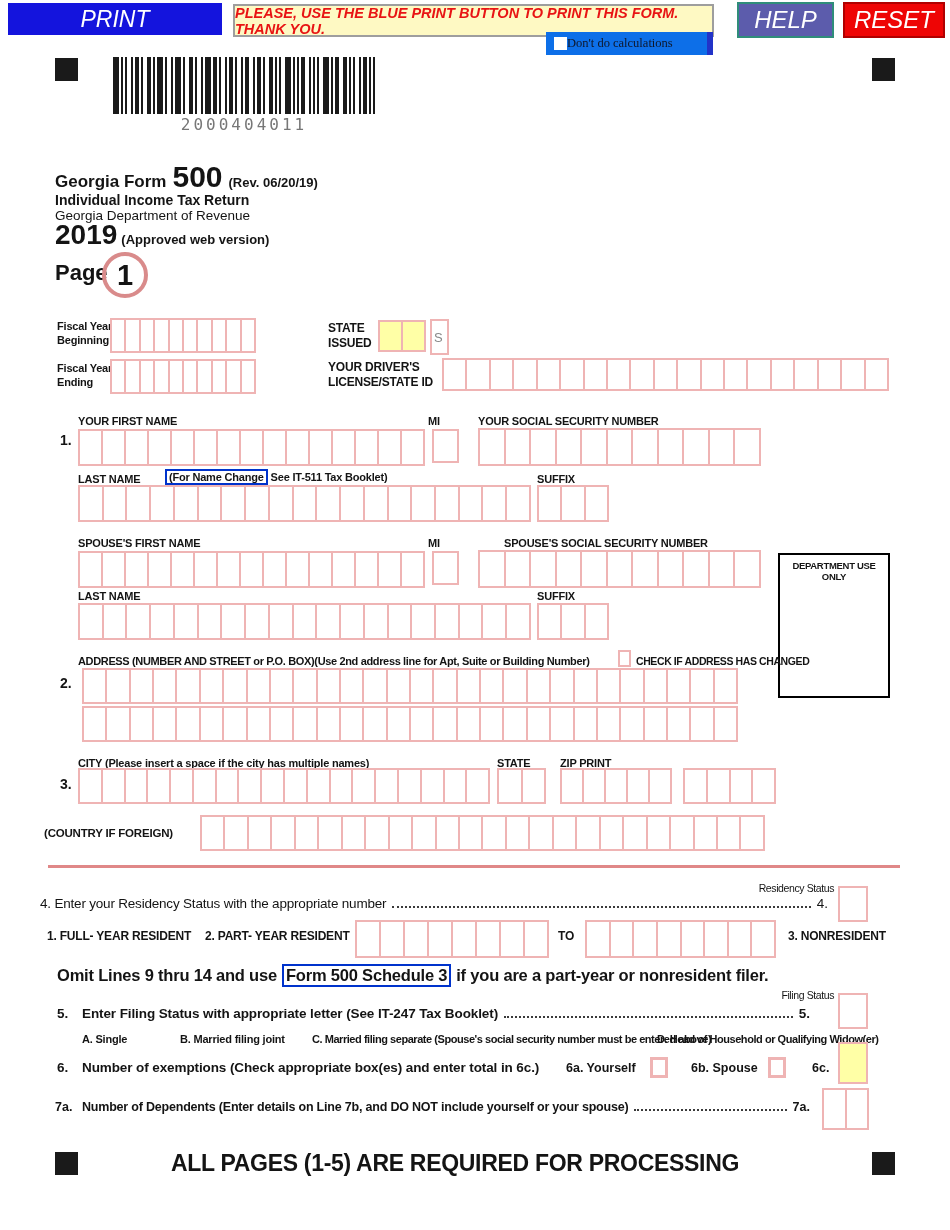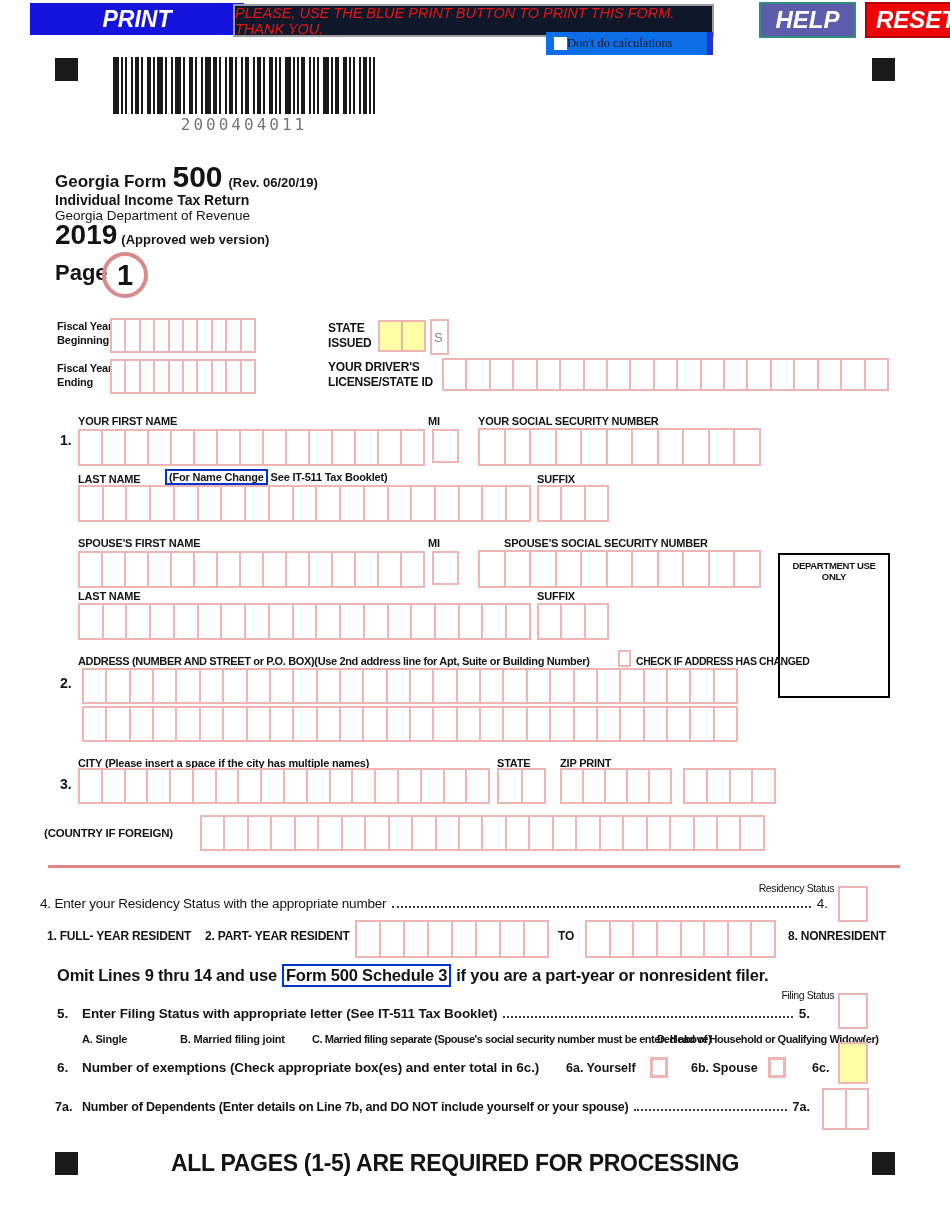--- a/index.html
+++ b/index.html
@@ -21,39 +21,39 @@
   .abs{position:absolute;}
   .lbl{position:absolute;font-weight:bold;font-size:11px;letter-spacing:-0.2px;white-space:nowrap;color:var(--ink);}
   .lbl2{line-height:1.25;}
   .boxrow{position:absolute;display:flex;border:2px solid var(--pink);background:#fff;box-sizing:border-box;}
   .boxrow .cell{flex:1 1 0;border-left:2px solid var(--pink);}
   .boxrow .cell:first-child{border-left:none;}
   .sbox{position:absolute;border:2px solid var(--pink);background:#fff;box-sizing:border-box;}
   .yellowfill{background:var(--yellow);}
   .yellowfill .cell{background:var(--yellow);}
   .btn{position:absolute;display:flex;align-items:center;justify-content:center;color:#fff;
-       font-weight:bold;font-style:italic;cursor:pointer;box-sizing:border-box;margin-left:22px;}
+       font-weight:normal;font-style:italic;cursor:pointer;box-sizing:border-box;}
   .leader{flex:1;border-bottom:2px dotted #3a3a3a;margin:0 6px 3px 6px;min-width:24px;}
   .flexline{position:absolute;display:flex;align-items:baseline;white-space:nowrap;}
   .blackSq{position:absolute;width:23px;height:23px;background:#1a1a1a;}
   .blueBox{border:2px solid var(--bluelink);padding:0 2px;}
   .pinkcheck{position:absolute;border:2px solid var(--pink);background:#fff;box-sizing:border-box;}
   .circled{position:absolute;width:46px;height:46px;border:4px solid #d98b8b;border-radius:50%;
            display:flex;align-items:center;justify-content:center;box-sizing:border-box;}
   #barcode span{display:inline-block;height:100%;background:#1a1a1a;}
 </style>
 </head>
 <body>
 
 <div id="page">
 
   <div class="btn" style="left:8px;top:3px;width:214px;height:32px;background:var(--printblue);font-size:23px;">PRINT</div>
 
-  <div class="abs" style="left:233px;top:4px;width:477px;height:29px;border:2px solid #9e9e9e;background:#0f172a;
-       display:flex;align-items:center;justify-content:center;font-size:14.5px;font-weight:normal;font-style:italic;color:var(--noticered);">PLEASE, USE THE BLUE PRINT BUTTON TO PRINT THIS FORM. THANK YOU.</div>
+  <div class="abs" style="left:233px;top:4px;width:477px;height:29px;border:2px solid #9e9e9e;background:#fef9c3;
+       display:flex;align-items:center;justify-content:center;font-size:14.5px;font-weight:bold;font-style:italic;color:var(--noticered);">PLEASE, USE THE BLUE PRINT BUTTON TO PRINT THIS FORM. THANK YOU.</div>
 
   <div class="btn" style="left:737px;top:2px;width:97px;height:36px;background:var(--helpbg);border:2px solid var(--helpborder);font-size:24px;">HELP</div>
 
   <div class="btn" style="left:843px;top:2px;width:102px;height:36px;background:var(--resetred);border:2px solid #b00000;font-size:24px;">RESET</div>
 
   <div class="abs" style="left:546px;top:32px;width:167px;height:23px;background:var(--calcblue);border-right:6px solid #2233c8;
        display:flex;align-items:center;box-sizing:border-box;">
     <span class="abs" style="position:static;display:inline-block;width:13px;height:13px;background:#fff;margin-left:8px;"></span>
     <span style="color:#0f172a;font-size:12.5px;font-family:'Liberation Serif',serif;">Don't do calculations</span>
   </div>
@@ -456,34 +456,34 @@
   <div class="boxrow" style="left:585px;top:920px;width:191px;height:38px;">
       <span class="cell"></span>
       <span class="cell"></span>
       <span class="cell"></span>
       <span class="cell"></span>
       <span class="cell"></span>
       <span class="cell"></span>
       <span class="cell"></span>
       <span class="cell"></span>
     </div>
-  <div class="lbl" style="left:788px;top:929px;font-size:12px;">8. NONRESIDENT</div>
+  <div class="lbl" style="left:788px;top:929px;font-size:12px;">3. NONRESIDENT</div>
 
   <div class="flexline" style="left:57px;top:964px;align-items:center;">
     <span style="font-size:16.5px;font-weight:bold;letter-spacing:-0.2px;">Omit Lines 9 thru 14 and use</span>
     <span class="blueBox" style="font-size:16.5px;font-weight:bold;margin:0 5px;letter-spacing:-0.2px;">Form 500 Schedule 3</span>
     <span style="font-size:16.5px;font-weight:bold;letter-spacing:-0.2px;">if you are a part-year or nonresident filer.</span>
   </div>
 
   <div class="abs" style="left:770px;top:989px;width:64px;text-align:right;font-size:10.5px;letter-spacing:-0.4px;">Filing Status</div>
   <div class="sbox" style="left:838px;top:993px;width:30px;height:36px;"></div>
 
   <div class="abs" style="left:57px;top:1006px;font-size:13.5px;font-weight:bold;">5.</div>
   <div class="flexline" style="left:82px;top:1006px;width:728px;">
-    <span style="font-size:13.5px;font-weight:bold;letter-spacing:-0.1px;">Enter Filing Status with appropriate letter (See IT-511 Tax Booklet)</span>
+    <span style="font-size:13.5px;font-weight:bold;letter-spacing:-0.1px;">Enter Filing Status with appropriate letter (See IT-247 Tax Booklet)</span>
     <span class="leader"></span>
     <span style="font-size:13.5px;font-weight:bold;">5.</span>
   </div>
 
   <div class="lbl" style="left:82px;top:1033px;font-size:11px;">A. Single</div>
   <div class="lbl" style="left:180px;top:1033px;font-size:11px;">B. Married filing joint</div>
   <div class="lbl" style="left:312px;top:1033px;font-size:11px;letter-spacing:-0.45px;">C. Married filing separate (Spouse's social security number must be entered above)</div>
   <div class="lbl" style="left:657px;top:1033px;font-size:11px;letter-spacing:-0.45px;">D. Head of Household or Qualifying Widow(er)</div>
 
   <div class="abs" style="left:57px;top:1060px;font-size:13.5px;font-weight:bold;">6.</div>

